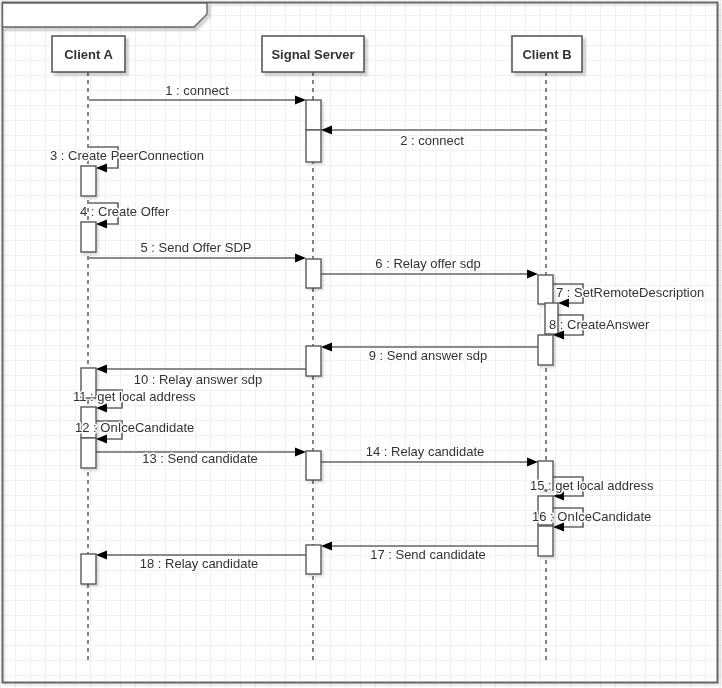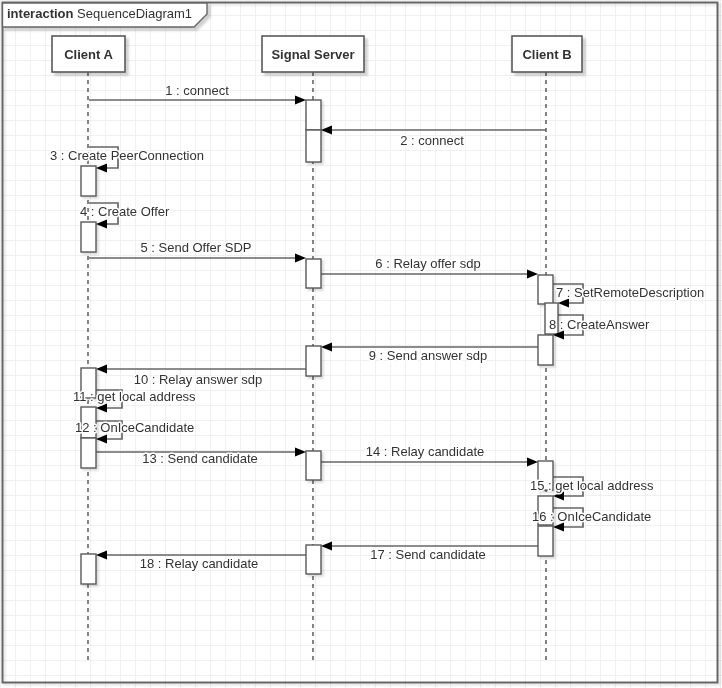--- a/index.html
+++ b/index.html
@@ -118,17 +118,13 @@
       <text x="532" y="521" class="msg-label" text-anchor="start">16 : OnIceCandidate</text>
       <text x="428" y="559" class="msg-label" text-anchor="middle">17 : Send candidate</text>
       <text x="199" y="568" class="msg-label" text-anchor="middle">18 : Relay candidate</text>
       <rect x="52" y="36" width="73" height="36" class="head-box"></rect>
       <text x="88.5" y="59" class="actor-label">Client A</text>
       <rect x="262" y="36" width="102" height="36" class="head-box"></rect>
       <text x="313" y="59" class="actor-label">Signal Server</text>
       <rect x="512" y="36" width="70" height="36" class="head-box"></rect>
       <text x="547" y="59" class="actor-label">Client B</text>
     </svg>
-  <div class="frame-title">
-    <span class="kw">interaction</span>
-    <span class="nm">SequenceDiagram1</span>
-  </div>
 </div>
 
 </body></html>

